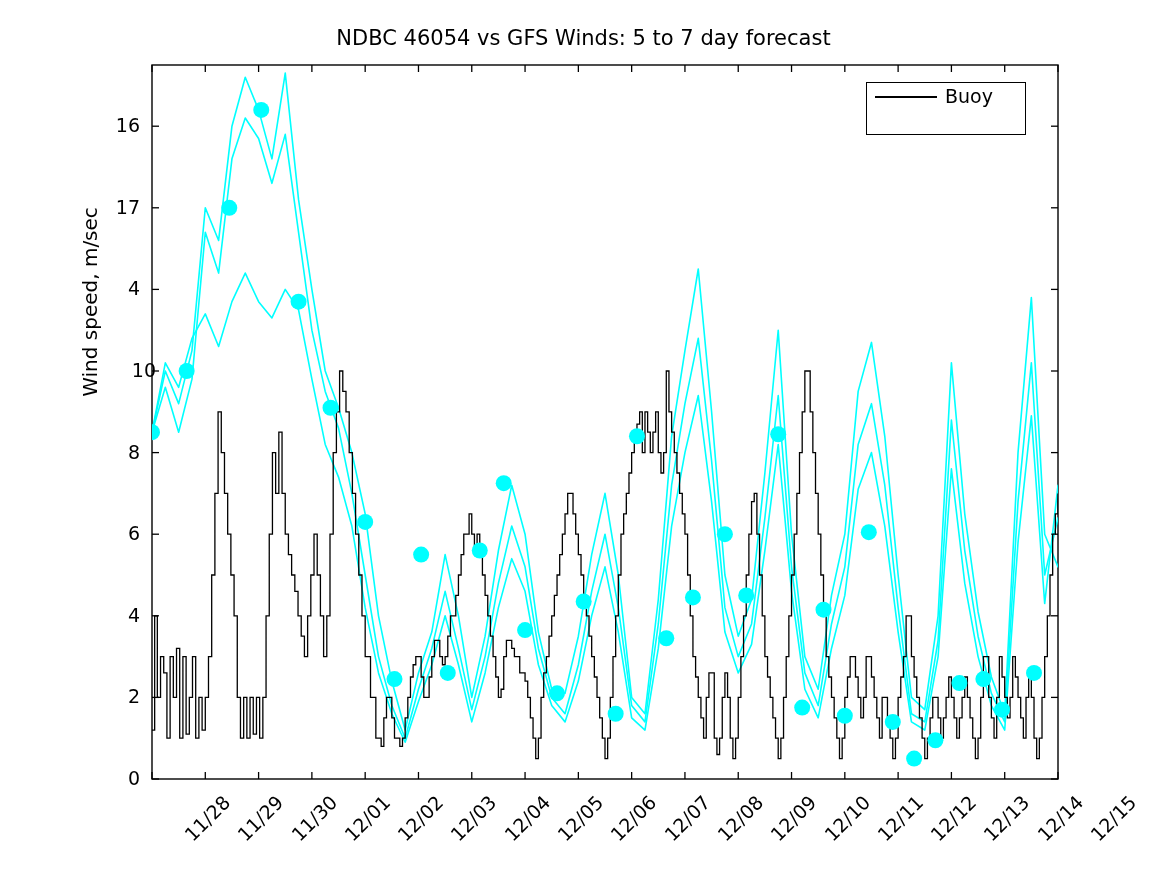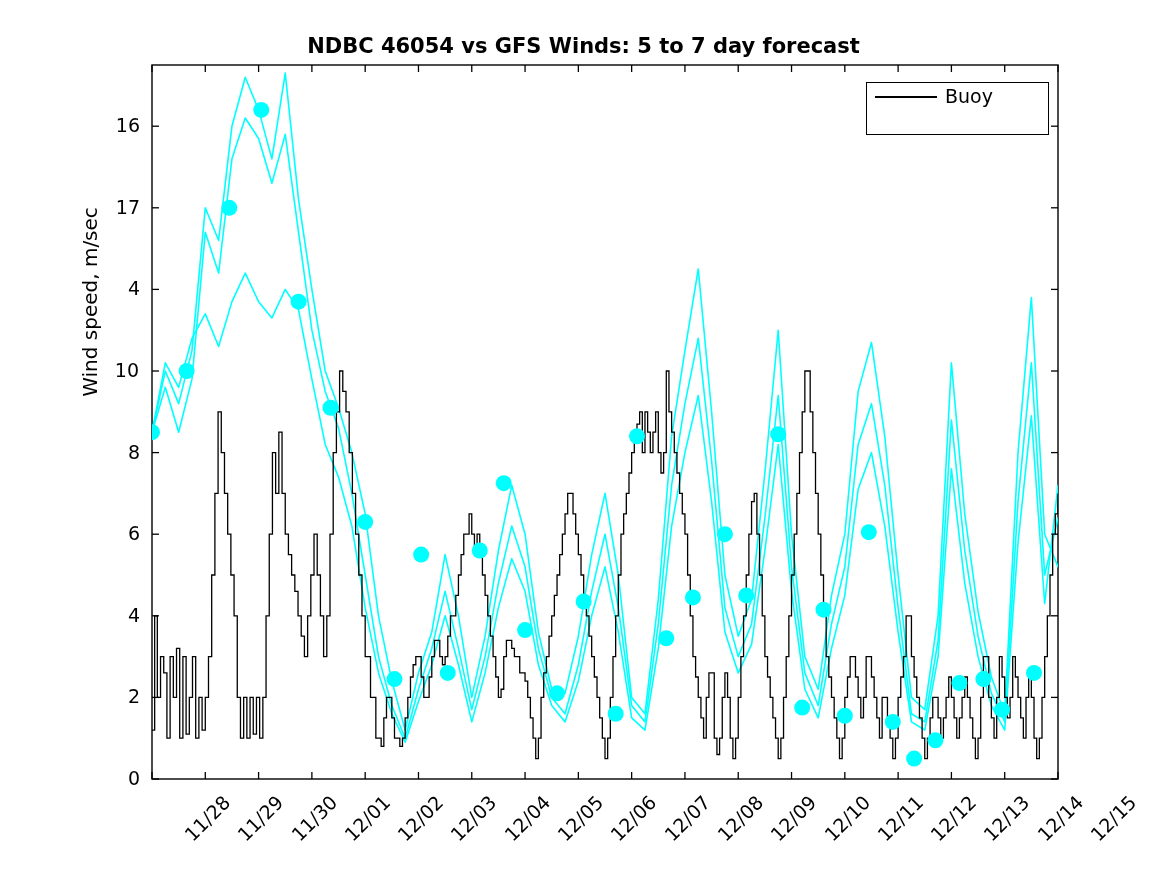--- a/index.html
+++ b/index.html
@@ -21,24 +21,23 @@
     height: 875px;
     background: #ffffff;
   }
   #chart-title {
     position: absolute;
     left: 0;
     top: 26px;
     width: 1167px;
     text-align: center;
     font-size: 21px;
-    font-weight: bold;
+    font-weight: normal;
     color: #000000;
     letter-spacing: 0px;
-    margin-top: 8px;
   }
   #ylabel {
     position: absolute;
     left: -55px;
     top: 290px;
     width: 290px;
     text-align: center;
     font-size: 20px;
     color: #000000;
     transform: rotate(-90deg);
@@ -62,21 +61,21 @@
     color: #000000;
     white-space: nowrap;
     transform: rotate(-45deg);
     transform-origin: 100% 0%;
     text-align: right;
   }
   #legend-box {
     position: absolute;
     left: 866px;
     top: 82px;
-    width: 183px;
+    width: 160px;
     height: 53px;
     border: 1.3px solid #000000;
     background: #ffffff;
     box-sizing: border-box;
   }
   .legend-row {
     position: absolute;
     left: 0;
     height: 26px;
     width: 100%;
@@ -211,21 +210,21 @@
         </g>
       </g>
   </svg>
 
   <div id="ytick-container">
       <div class="ytick-label" style="left: 100px; top: 767px;">0</div>
       <div class="ytick-label" style="left: 100px; top: 685.4px;">2</div>
       <div class="ytick-label" style="left: 100px; top: 603.8px;">4</div>
       <div class="ytick-label" style="left: 100px; top: 522.2px;">6</div>
       <div class="ytick-label" style="left: 100px; top: 440.6px;">8</div>
-      <div class="ytick-label" style="left: 99px; top: 359px; text-align: right;">10</div>
+      <div class="ytick-label" style="left: 116px; top: 359px; text-align: right;">10</div>
       <div class="ytick-label" style="left: 100px; top: 277.4px;">4</div>
       <div class="ytick-label" style="left: 100px; top: 195.8px;">17</div>
       <div class="ytick-label" style="left: 100px; top: 114.2px;">16</div>
     </div>
   <div id="xtick-container">
       <div class="xtick-label" style="left: 164px; top: 791px;">11/28</div>
       <div class="xtick-label" style="left: 217.294px; top: 791px;">11/29</div>
       <div class="xtick-label" style="left: 270.588px; top: 791px;">11/30</div>
       <div class="xtick-label" style="left: 323.882px; top: 791px;">12/01</div>
       <div class="xtick-label" style="left: 377.176px; top: 791px;">12/02</div>

